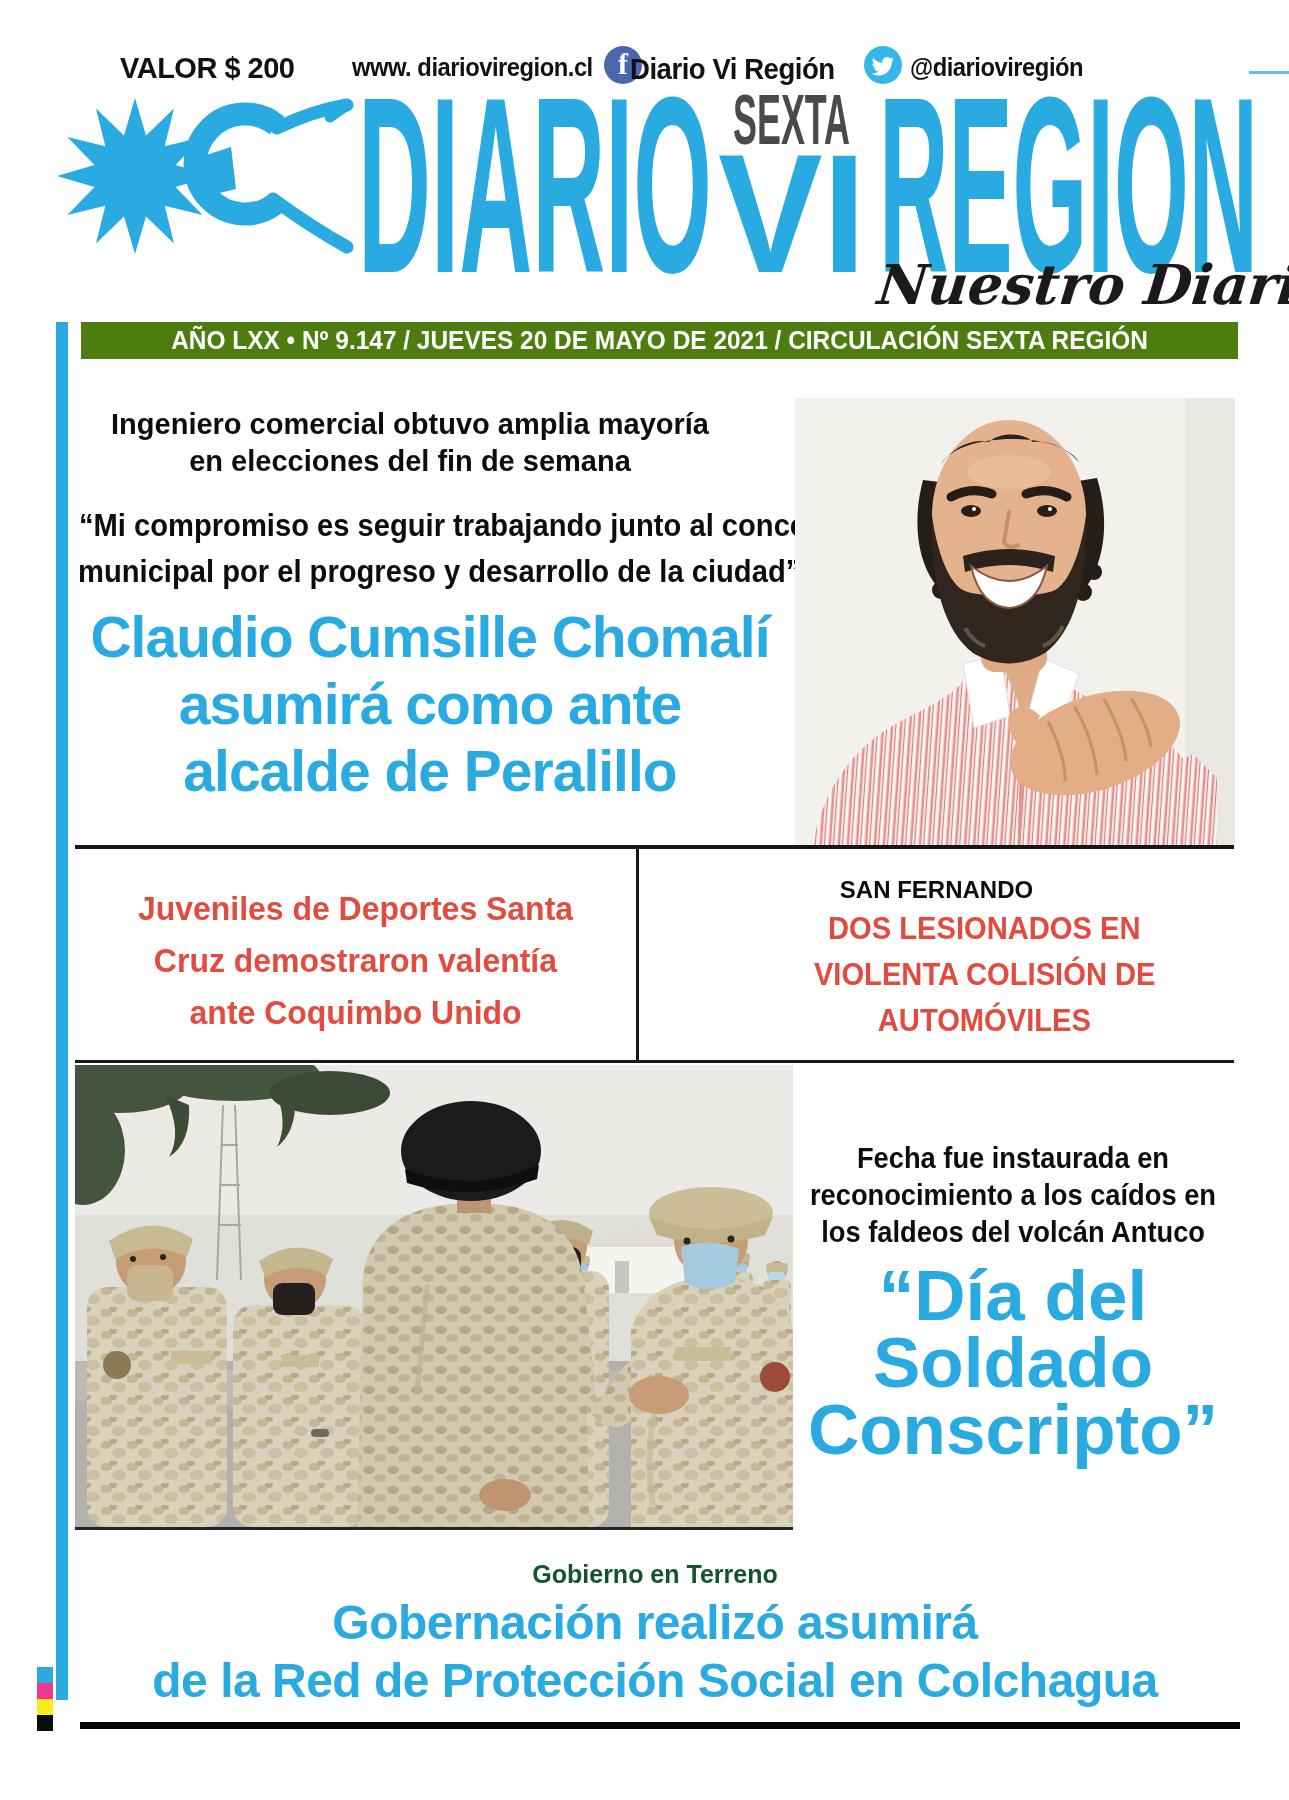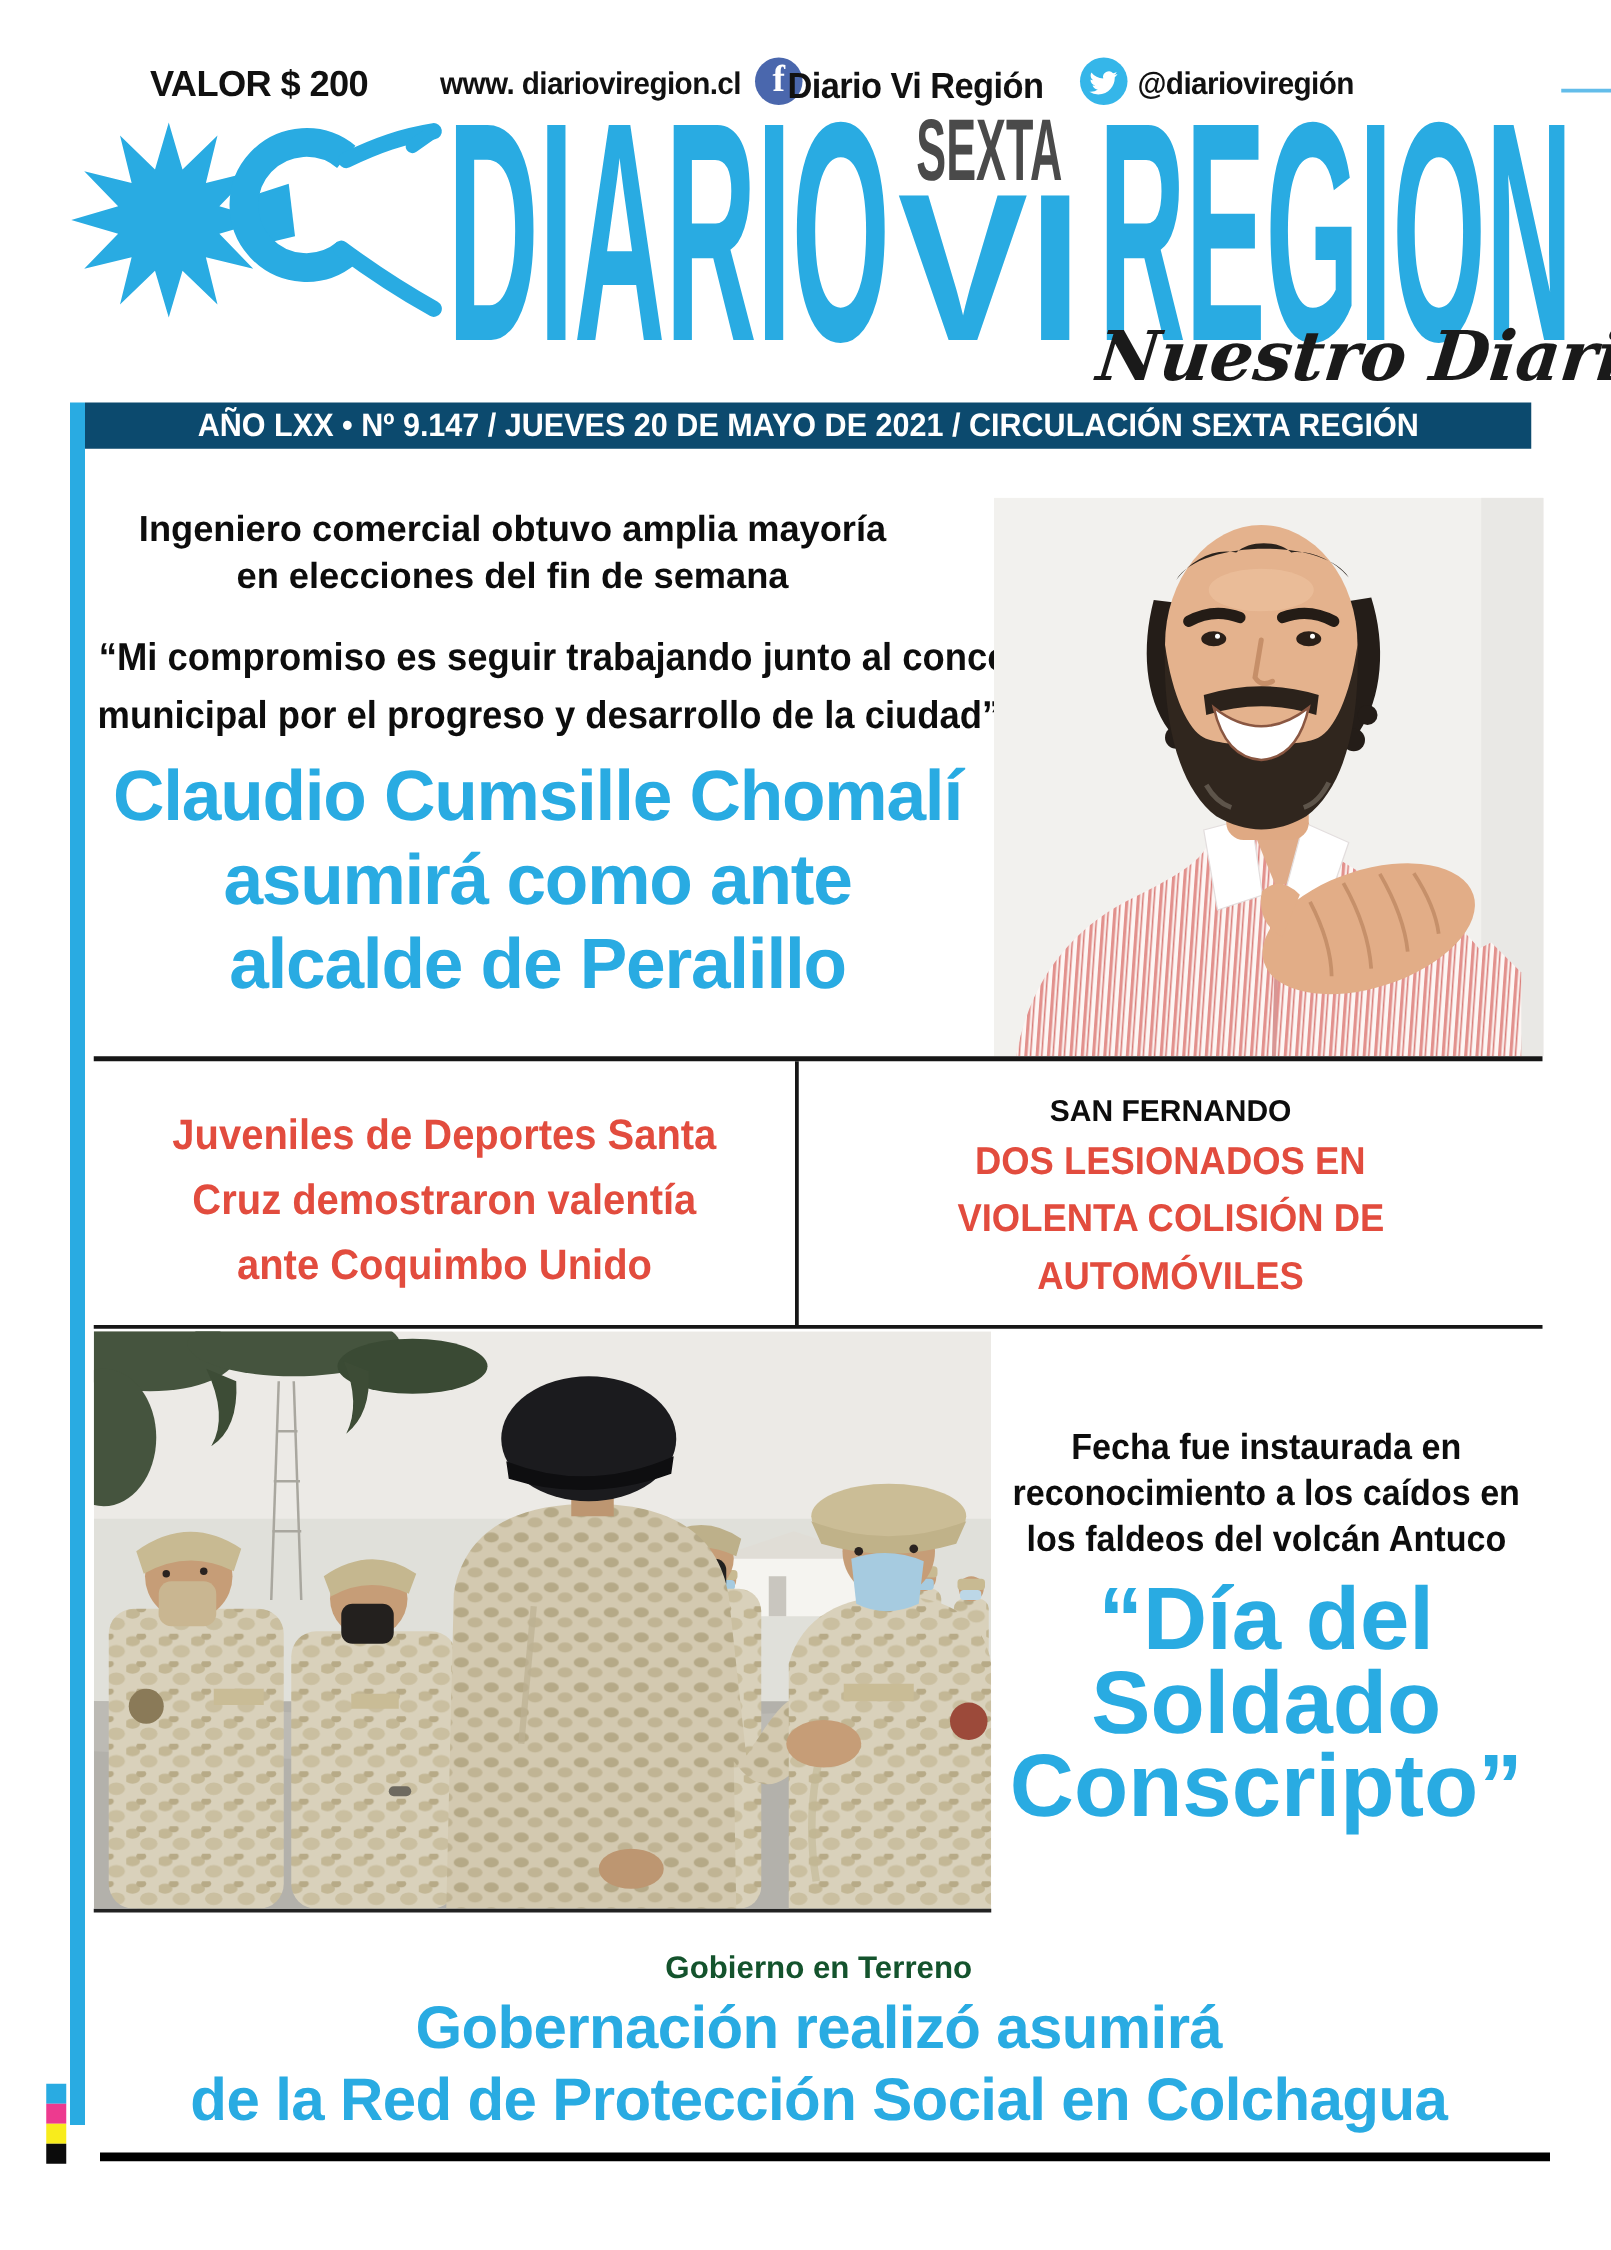--- a/index.html
+++ b/index.html
@@ -25,38 +25,38 @@
 
   
   .masthead-svg{left:50px;top:84px;}
   .regline{left:76px;top:288px;font-size:26px;letter-spacing:-0.5px;}
   .slogan{left:878px;top:252px;width:368px;font-size:55px;text-align:center;
           font-family:"DejaVu Serif",serif;font-style:italic;font-weight:bold;
           transform:skewX(-6deg);color:#1a1a1a;}
 
   
   .leftbar{left:56px;top:322px;width:12px;height:1378px;background:#29abe2;}
-  .banner{left:68px;top:322px;width:1157px;height:37px;background:#0c4a6e;color:#fff;
+  .banner{left:81px;top:322px;width:1157px;height:37px;background:#4d7c0f;color:#fff;
           font-size:26px;font-weight:bold;line-height:37px;text-align:center;}
   .div1{left:75px;top:845px;width:1159px;height:4px;background:#161616;}
   .vdiv{left:636px;top:849px;width:3px;height:211px;background:#161616;}
   .div2{left:75px;top:1060px;width:1159px;height:3px;background:#161616;}
   .photo-underline{left:75px;top:1527px;width:718px;height:3px;background:#222;}
   .thickline{left:80px;top:1722px;width:1160px;height:7px;background:#000;}
   .reg{left:37px;width:16px;height:16px;}
 
   
   .kicker1{left:70px;top:406px;width:680px;font-size:29px;line-height:37px;color:#0d0d0d;}
   .quote1{left:55px;top:503px;width:710px;font-size:31px;line-height:46px;color:#0d0d0d;}
   .mainhead{left:55px;top:604px;width:750px;font-size:57px;line-height:67px;color:#29abe2;letter-spacing:-1px;}
 
   
   .sports{left:75px;top:882px;width:561px;font-size:34px;line-height:52px;color:#e24c3e;}
   .sf-kicker{left:639px;top:876px;width:595px;font-size:24px;color:#0d0d0d;}
-  .accident{left:639px;top:906px;width:595px;font-size:31px;line-height:46px;color:#e24c3e;}
+  .accident{left:639px;top:906px;width:595px;font-size:31px;line-height:46px;color:#e24c3e;padding-left:48px;}
 
   
   .fecha{left:783px;top:1140px;width:460px;font-size:29px;line-height:37px;color:#0d0d0d;}
   .soldierhead{left:783px;top:1262px;width:460px;font-size:71px;line-height:67px;color:#29abe2;}
 
   
   .gob-kicker{left:75px;top:1560px;width:1160px;font-size:25px;color:#14532d;}
   .gobhead{left:40px;top:1594px;width:1230px;font-size:48px;line-height:58px;color:#29abe2;letter-spacing:-0.5px;}
 
   .photo{overflow:hidden;}

